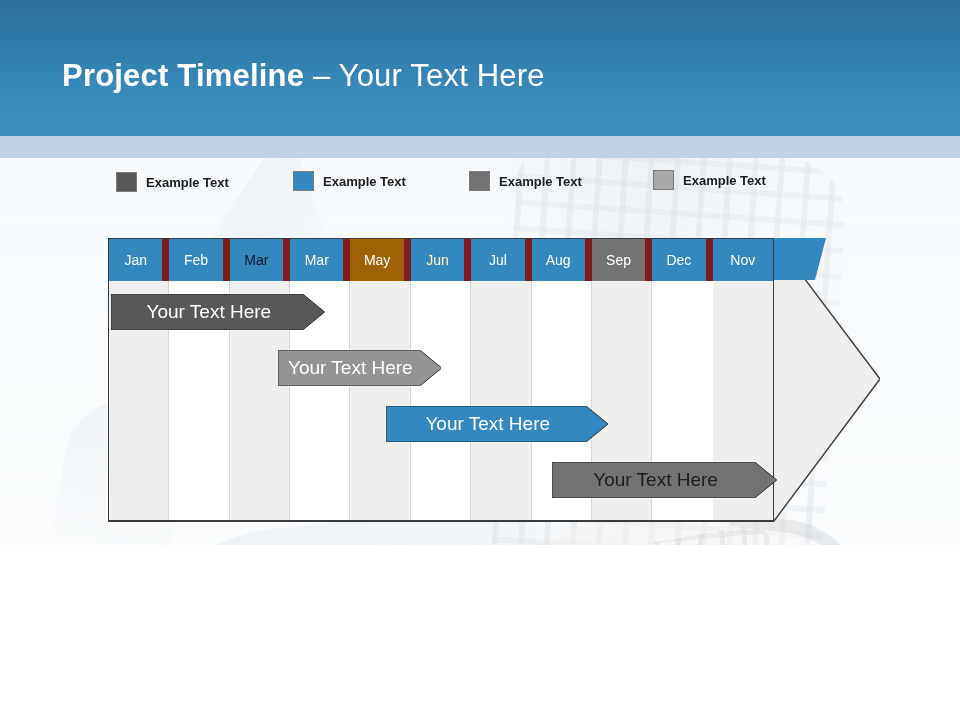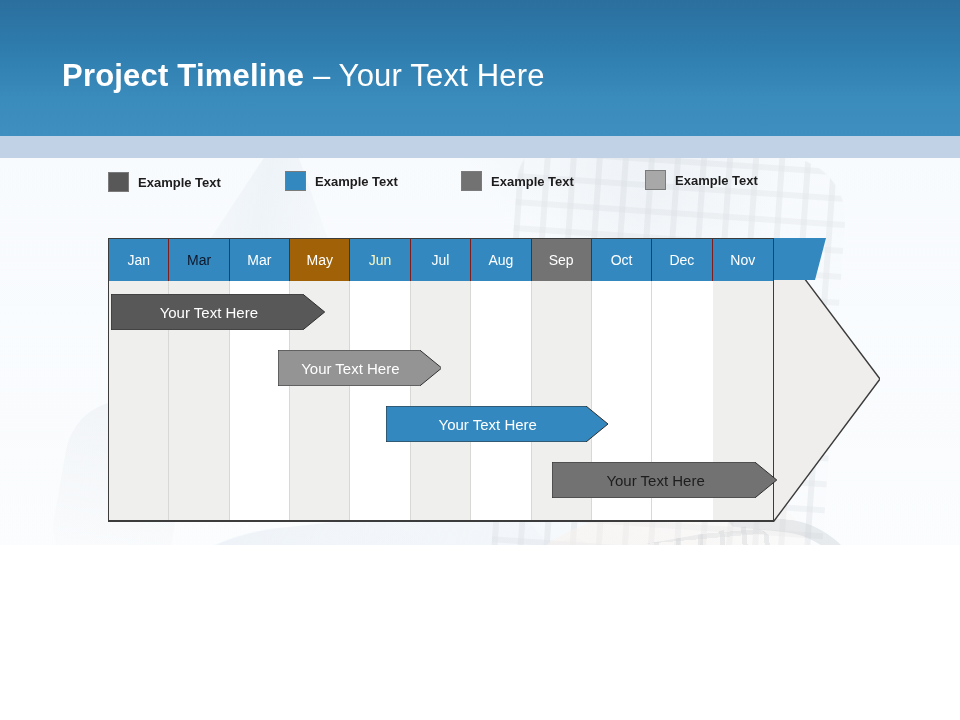--- a/index.html
+++ b/index.html
@@ -158,20 +158,21 @@
     position: absolute;
     left: 108px; top: 168px;
     width: 700px; height: 30px;
   }
   .legend-item {
     position: absolute;
     display: flex;
     align-items: center;
     gap: 9px;
     white-space: nowrap;
+    margin-left: 8px;
   }
   .legend-swatch {
     width: 21px; height: 20px;
     border: 1px solid #7b7b7b;
     box-sizing: border-box;
   }
   .legend-label {
     font-size: 13px;
     font-weight: bold;
     color: #1d1d1d;
@@ -204,21 +205,21 @@
   }
   .col.shade { background: #efefed; }
   .col-head {
     height: 42px;
     background: #3288bf;
     color: #ffffff;
     font-size: 14px;
     display: flex;
     align-items: center;
     justify-content: center;
-    border-right: 1px solid #7f1d1d;
+    border-right: 7px solid #7f1d1d;
     box-sizing: border-box;
   }
   .col:last-child .col-head { border-right: none; }
   .col-sep {
     position: absolute;
     right: 0; top: 42px; bottom: 0;
     width: 1px;
     background: #d8d8d4;
   }
   .col:last-child .col-sep { display: none; }
@@ -237,21 +238,21 @@
     align-items: center;
     pointer-events: auto;
     box-sizing: border-box;
   }
   .bar-label {
     position: relative;
     z-index: 2;
     width: 100%;
     text-align: center;
     padding-right: 18px;
-    font-size: 15px;
+    font-size: 19px;
     white-space: nowrap;
   }
 
   .footer-line {
     position: absolute;
     left: 0; top: 282px;
     width: 666px;
     height: 2px;
     background: #3c3c3c;
   }
@@ -303,20 +304,24 @@
   <div class="chart">
     <svg class="chart-arrow-bg" viewBox="0 0 772 285" preserveAspectRatio="none">
       <polygon id="arrow-poly" points="0,0 666,0 666,0 772,141 666,283 0,283" fill="#efeeec" stroke="#3c3c3c" stroke-width="1.4"></polygon>
       <polygon id="arrow-head-blue" points="666,0 718,0 707,42 666,42" fill="#3288bf"></polygon>
     </svg>
     <div class="grid-layer">
         <div class="col shade" style="background: rgb(239, 239, 237);">
           <div class="col-head" style="background: rgb(50, 136, 191); color: rgb(255, 255, 255);">Jan</div>
           <div class="col-sep"></div>
         </div>
+        <div class="col">
+          <div class="col-head" style="background: rgb(50, 136, 191); color: rgb(255, 255, 255);">Feb</div>
+          <div class="col-sep"></div>
+        </div>
         <div class="col shade" style="background: rgb(239, 239, 237);">
           <div class="col-head" style="background: rgb(50, 136, 191); color: #0f172a;">Mar</div>
           <div class="col-sep"></div>
         </div>
         <div class="col">
           <div class="col-head" style="background: rgb(50, 136, 191); color: rgb(255, 255, 255);">Mar</div>
           <div class="col-sep"></div>
         </div>
         <div class="col shade" style="background: rgb(239, 239, 237);">
           <div class="col-head" style="background: #a16207; color: rgb(255, 255, 255);">May</div>
@@ -329,24 +334,20 @@
         <div class="col shade" style="background: rgb(239, 239, 237);">
           <div class="col-head" style="background: rgb(50, 136, 191); color: #ffffff;">Jul</div>
           <div class="col-sep"></div>
         </div>
         <div class="col">
           <div class="col-head" style="background: rgb(50, 136, 191); color: #ffffff;">Aug</div>
           <div class="col-sep"></div>
         </div>
         <div class="col shade" style="background: rgb(239, 239, 237);">
           <div class="col-head" style="background: #737373; color: rgb(255, 255, 255);">Sep</div>
-          <div class="col-sep"></div>
-        </div>
-        <div class="col">
-          <div class="col-head" style="background: rgb(50, 136, 191); color: rgb(255, 255, 255);">Oct</div>
           <div class="col-sep"></div>
         </div>
         <div class="col">
           <div class="col-head" style="background: rgb(50, 136, 191); color: rgb(255, 255, 255);">Dec</div>
         </div>
         <div class="col shade" style="background: rgb(239, 239, 237);">
           <div class="col-head" style="background: rgb(50, 136, 191); color: rgb(255, 255, 255);">Nov</div>
           <div class="col-sep"></div>
         </div>
       </div>

